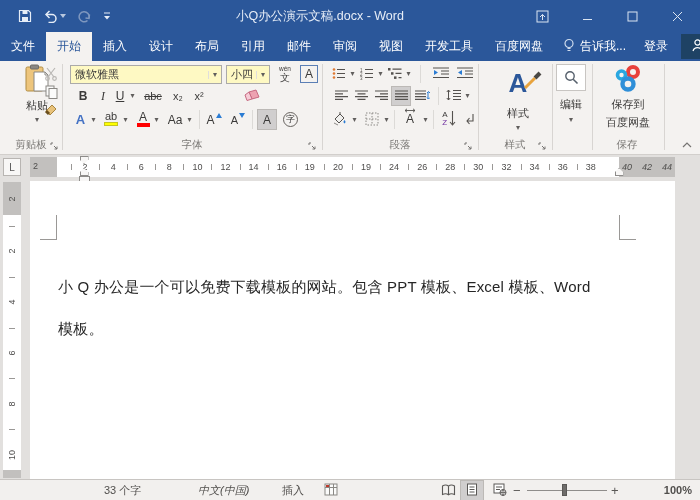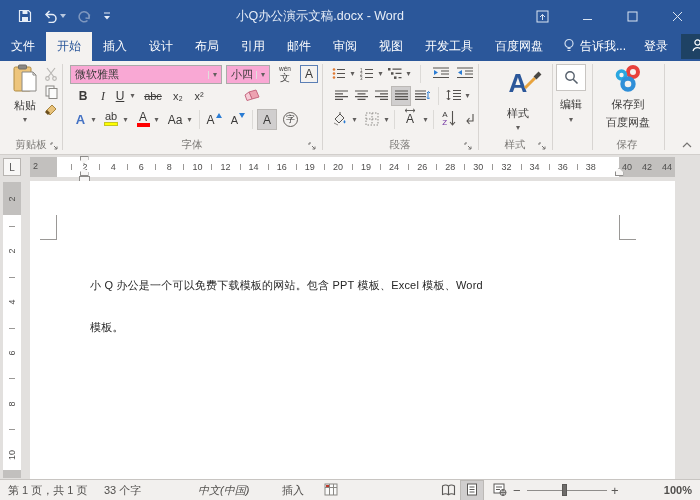--- a/index.html
+++ b/index.html
@@ -27,21 +27,21 @@
               background:#1e4264; white-space:nowrap; }
 
   
   .ribbon { position:absolute; top:61px; left:0; right:0; height:94px; background:#f4f2f0;
             font-size:11px; color:#3b3a39; border-bottom:1px solid #d2cfcc; }
   .gdiv { position:absolute; top:3px; bottom:4px; width:1px; background:#d8d5d2; }
   .glabel { position:absolute; top:77px; text-align:center; font-size:10.5px; color:#7b7976; }
   .launcher { position:absolute; top:80px; width:10px; height:10px; }
   .rbtn { position:absolute; display:flex; align-items:center; justify-content:center; color:#3b3a39; }
   .pressed { background:#d0cece; outline:1px solid #bcb9b6; }
-  .combo { position:absolute; background:#f9a8d4; border:1px solid #abaaa9; display:flex;
+  .combo { position:absolute; background:#fef9c3; border:1px solid #abaaa9; display:flex;
            align-items:center; font-size:11px; padding-left:4px; }
   .combo .dd { margin-left:auto; padding:0 4px; border-left:1px solid #e0dedc; color:#605e5c; }
   .dd { font-size:8px; color:#605e5c; line-height:1; }
   .bigbtn { position:absolute; display:flex; flex-direction:column; align-items:center; color:#3b3a39; }
   .ltr { font-size:12px; }
   .u-line { text-decoration:underline; }
   .strike { text-decoration:line-through; }
   .vline { position:absolute; width:1px; background:#dcdad7; }
 
   
@@ -70,22 +70,22 @@
            font-size:9px; color:#4e4d4c; position:relative; flex:none; transform:none; }
   .vcell span { transform:rotate(-90deg); display:block; }
   .vcell::before { content:""; position:absolute; top:0; left:6px; height:1px; width:6px; background:#9a9896; }
 
   
   .page { position:absolute; left:30px; top:181px; width:645px; height:298px; background:#fff; }
   .crop-l { position:absolute; left:10px; top:34px; width:17px; height:25px;
             border-right:1px solid #9a9896; border-bottom:1px solid #9a9896; }
   .crop-r { position:absolute; left:589px; top:34px; width:17px; height:25px;
             border-left:1px solid #9a9896; border-bottom:1px solid #9a9896; }
-  .docline { position:absolute; left:28px; width:575px; font-size:11px; color:#262626;
-             letter-spacing:.2px; white-space:nowrap;margin-left:32px; }
+  .docline { position:absolute; left:28px; width:575px; font-size:15px; color:#262626;
+             letter-spacing:.2px; white-space:nowrap; }
 
   
   .statusbar { position:absolute; left:0; right:0; top:479px; height:21px; background:#f2f0ee;
                border-top:1px solid #c8c5c2; font-size:11px; color:#514f4d; }
   .sitem { position:absolute; top:0; height:20px; display:flex; align-items:center; }
   .viewbtn { width:22px; height:19px; top:1px; justify-content:center; }
   .track { position:absolute; left:527px; top:10px; width:80px; height:1px; background:#8f8d8b; }
   .thumb { position:absolute; left:562px; top:4px; width:5px; height:12px; background:#6e6c6a;
            border:1px solid #5a5856; }
 </style>
@@ -182,21 +182,21 @@
               <path d="M2 13 a4.7 4.7 0 0 1 9 0" fill="none" stroke="#fff" stroke-width="1.2"></path>
               <path d="M11.5 9.5v4M9.5 11.5h4" stroke="#fff" stroke-width="1.2"></path>
             </svg></span>
 
       </div>
     </div>
   </div>
 
   <div class="ribbon">
 
-    <div class="bigbtn" style="left:8px; top:3px; width:34px; height:70px;">
+    <div class="bigbtn" style="left:20px; top:3px; width:34px; height:70px;">
       <span><svg width="26" height="30" viewBox="0 0 26 30">
             <rect x="2" y="3" width="17" height="24" rx="1.5" fill="#edc57c" stroke="#b08c43" stroke-width="1"></rect>
             <rect x="6.5" y="1" width="8" height="4" rx="1" fill="#8a8884" stroke="#6e6c68"></rect>
             <path d="M10 8h11l3 3v16H10z" fill="#fff" stroke="#8a8884"></path>
             <path d="M21 8v3h3" fill="none" stroke="#8a8884"></path>
           </svg></span>
       <span style="margin-top:2px;">粘贴</span>
       <span class="dd" style="margin-top:3px;">▾</span>
     </div>
     <div class="rbtn" style="left:42px; top:6px; width:18px; height:16px;">
@@ -521,21 +521,21 @@
         <span class="hcell">19</span>
         <span class="hcell">24</span>
         <span class="hcell">26</span>
         <span class="hcell">28</span>
         <span class="hcell">30</span>
         <span class="hcell">32</span>
         <span class="hcell">34</span>
         <span class="hcell">36</span>
         <span class="hcell">38</span>
       </div>
-    <div class="hr-gray" style="left:589px; width:56px; display:flex; align-items:center; justify-content:space-between; padding:0 3px;">
+    <div class="hr-gray" style="left:589px; width:56px; display:flex; align-items:center; justify-content:space-between; padding:0 3px;font-style:italic;">
         <span>40</span>
         <span>42</span>
         <span>44</span>
       </div>
     <div class="marker m-first"></div>
     <div class="marker m-hang"></div>
     <div class="marker m-box"></div>
     <div class="marker m-right"></div>
   </div>
 
@@ -564,21 +564,20 @@
   </div>
 
   <div class="page">
     <div class="crop-l"></div>
     <div class="crop-r"></div>
     <div class="docline" style="top:97px;">小 Q 办公是一个可以免费下载模板的网站。包含 PPT 模板、Excel 模板、Word</div>
     <div class="docline" style="top:139px;">模板。</div>
   </div>
 
   <div class="statusbar">
-    <div class="sitem" style="left:8px;">第 1 页，共 1 页</div>
     <div class="sitem" style="left:104px;">33 个字</div>
     <div class="sitem" style="left:198px;font-style:italic;">中文(中国)</div>
     <div class="sitem" style="left:282px;">插入</div>
     <div class="sitem" style="left:324px;">
         <span><svg width="14" height="13" viewBox="0 0 14 13">
             <rect x="1" y="1" width="12" height="11" fill="#fbfbfa" stroke="#8a8884"></rect>
             <path d="M1 4.5h12M5.5 1v11M9.5 1v11" stroke="#8a8884"></path>
             <rect x="2" y="2" width="3" height="2" fill="#c0392b"></rect>
           </svg></span>
       </div>

